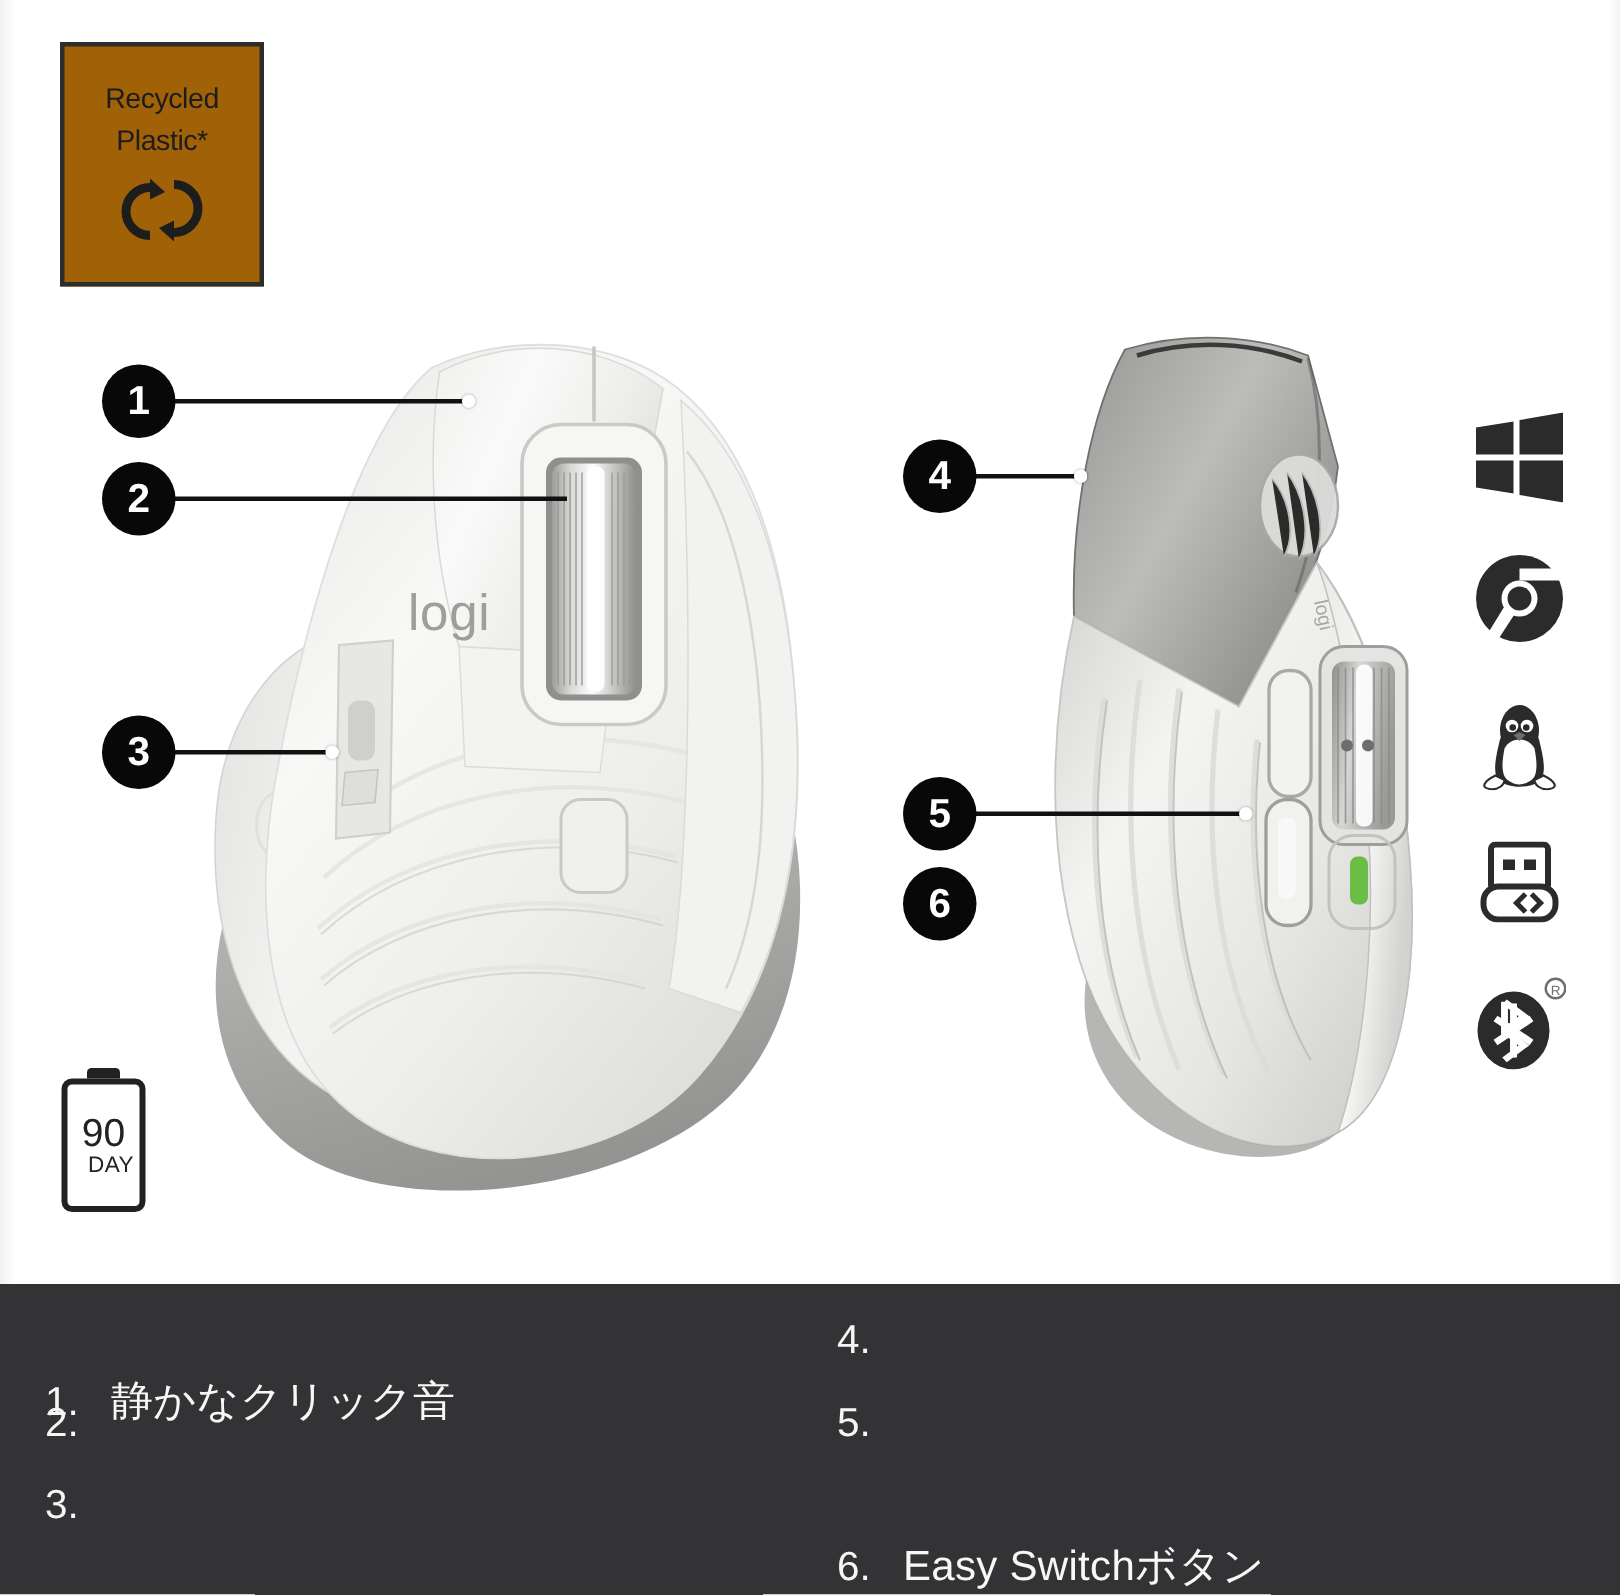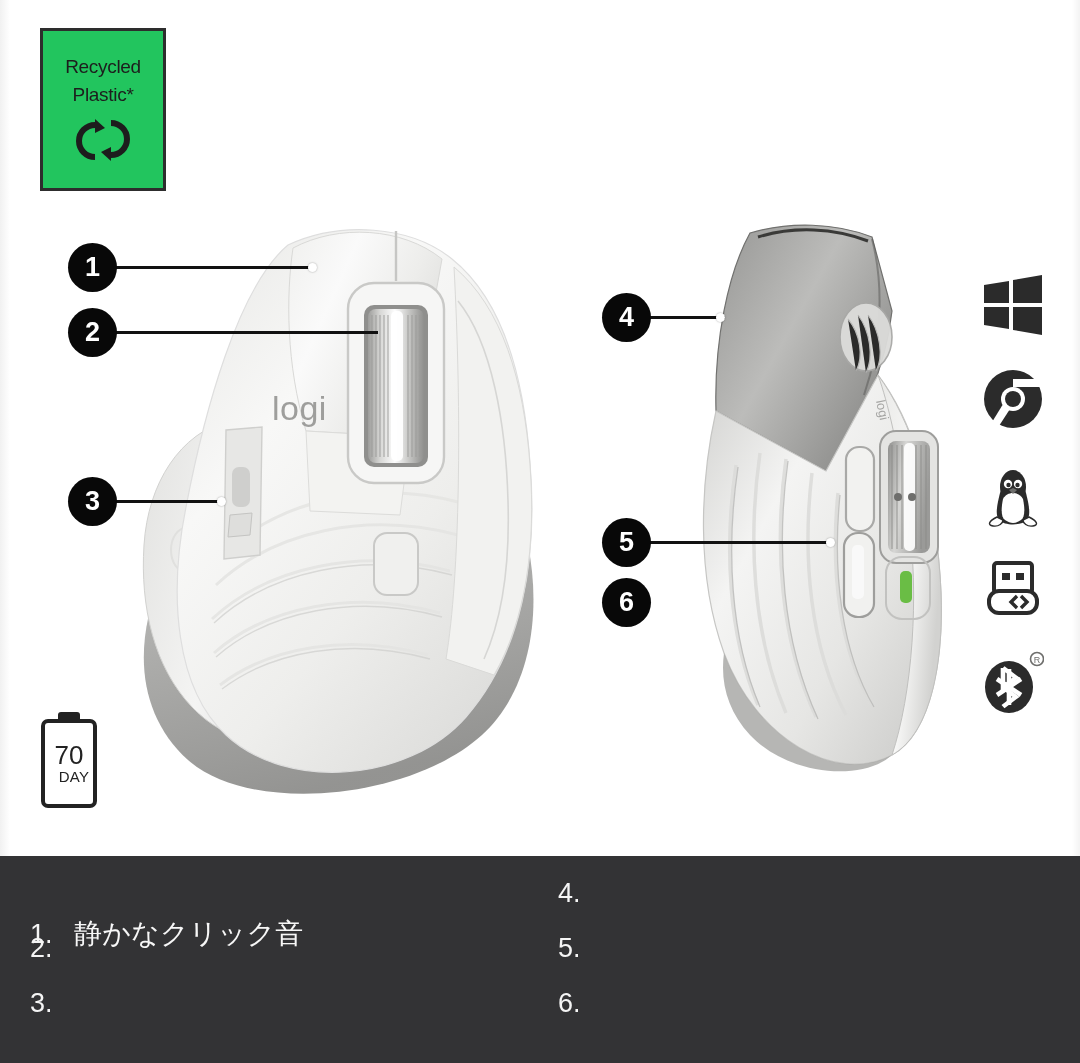--- a/index.html
+++ b/index.html
@@ -29,23 +29,23 @@
   }
   #photo-area::after {
     content: ""; position: absolute; right: 0; top: 0;
     width: 8px; height: 100%;
     background: linear-gradient(to left, #f3f3f3, #ffffff);
   }
 
   
   #recycled-badge {
     position: absolute; left: 40px; top: 28px;
-    width: 126px; height: 163px;
+    width: 136px; height: 163px;
     border: 3px solid #2d2d2d;
-    background: #22c55e;
+    background: #a16207;
     display: flex; flex-direction: column;
     align-items: center; justify-content: center;
     gap: 6px;
   }
   #recycled-badge .rb-text {
     font-size: 19px; line-height: 1.12;
     color: #1d1d1d; text-align: center;
     letter-spacing: -0.3px;
   }
   #recycled-badge .rb-icon { margin-top: 6px; }
@@ -349,21 +349,21 @@
         <path d="M22 8 A16 16 0 1 0 22 40" fill="none" stroke="#1d1d1d" stroke-width="6" stroke-linecap="butt"></path>
         <polygon points="22,2 32,11 22,16" fill="#1d1d1d"></polygon>
         <path d="M38 38 A16 16 0 1 0 38 6" fill="none" stroke="#1d1d1d" stroke-width="6" stroke-linecap="butt"></path>
         <polygon points="38,44 28,35 38,30" fill="#1d1d1d"></polygon>
       </svg>
     </div>
 
     <div id="battery-badge">
       <div class="bat-cap"></div>
       <div class="bat-body">
-        <div class="bat-num">70</div>
+        <div class="bat-num">90</div>
         <div class="bat-unit">DAY</div>
       </div>
     </div>
 
     <div class="leader" id="leader-1"></div>
     <div class="leader-dot" id="dot-1"></div>
     <div class="callout" id="callout-1">1</div>
 
     <div class="leader" id="leader-2"></div>
     <div class="callout" id="callout-2">2</div>
@@ -454,18 +454,19 @@
 
     <div class="legend-col" id="legend-col-right">
       <div class="legend-item">
         <span class="legend-num">4.</span>
       </div>
       <div class="legend-item">
         <span class="legend-num">5.</span>
       </div>
       <div class="legend-item">
         <span class="legend-num">6.</span>
+        <span class="legend-label">Easy Switchボタン</span>
       </div>
     </div>
 
   </div>
 
 </div>
 
 </body></html>

